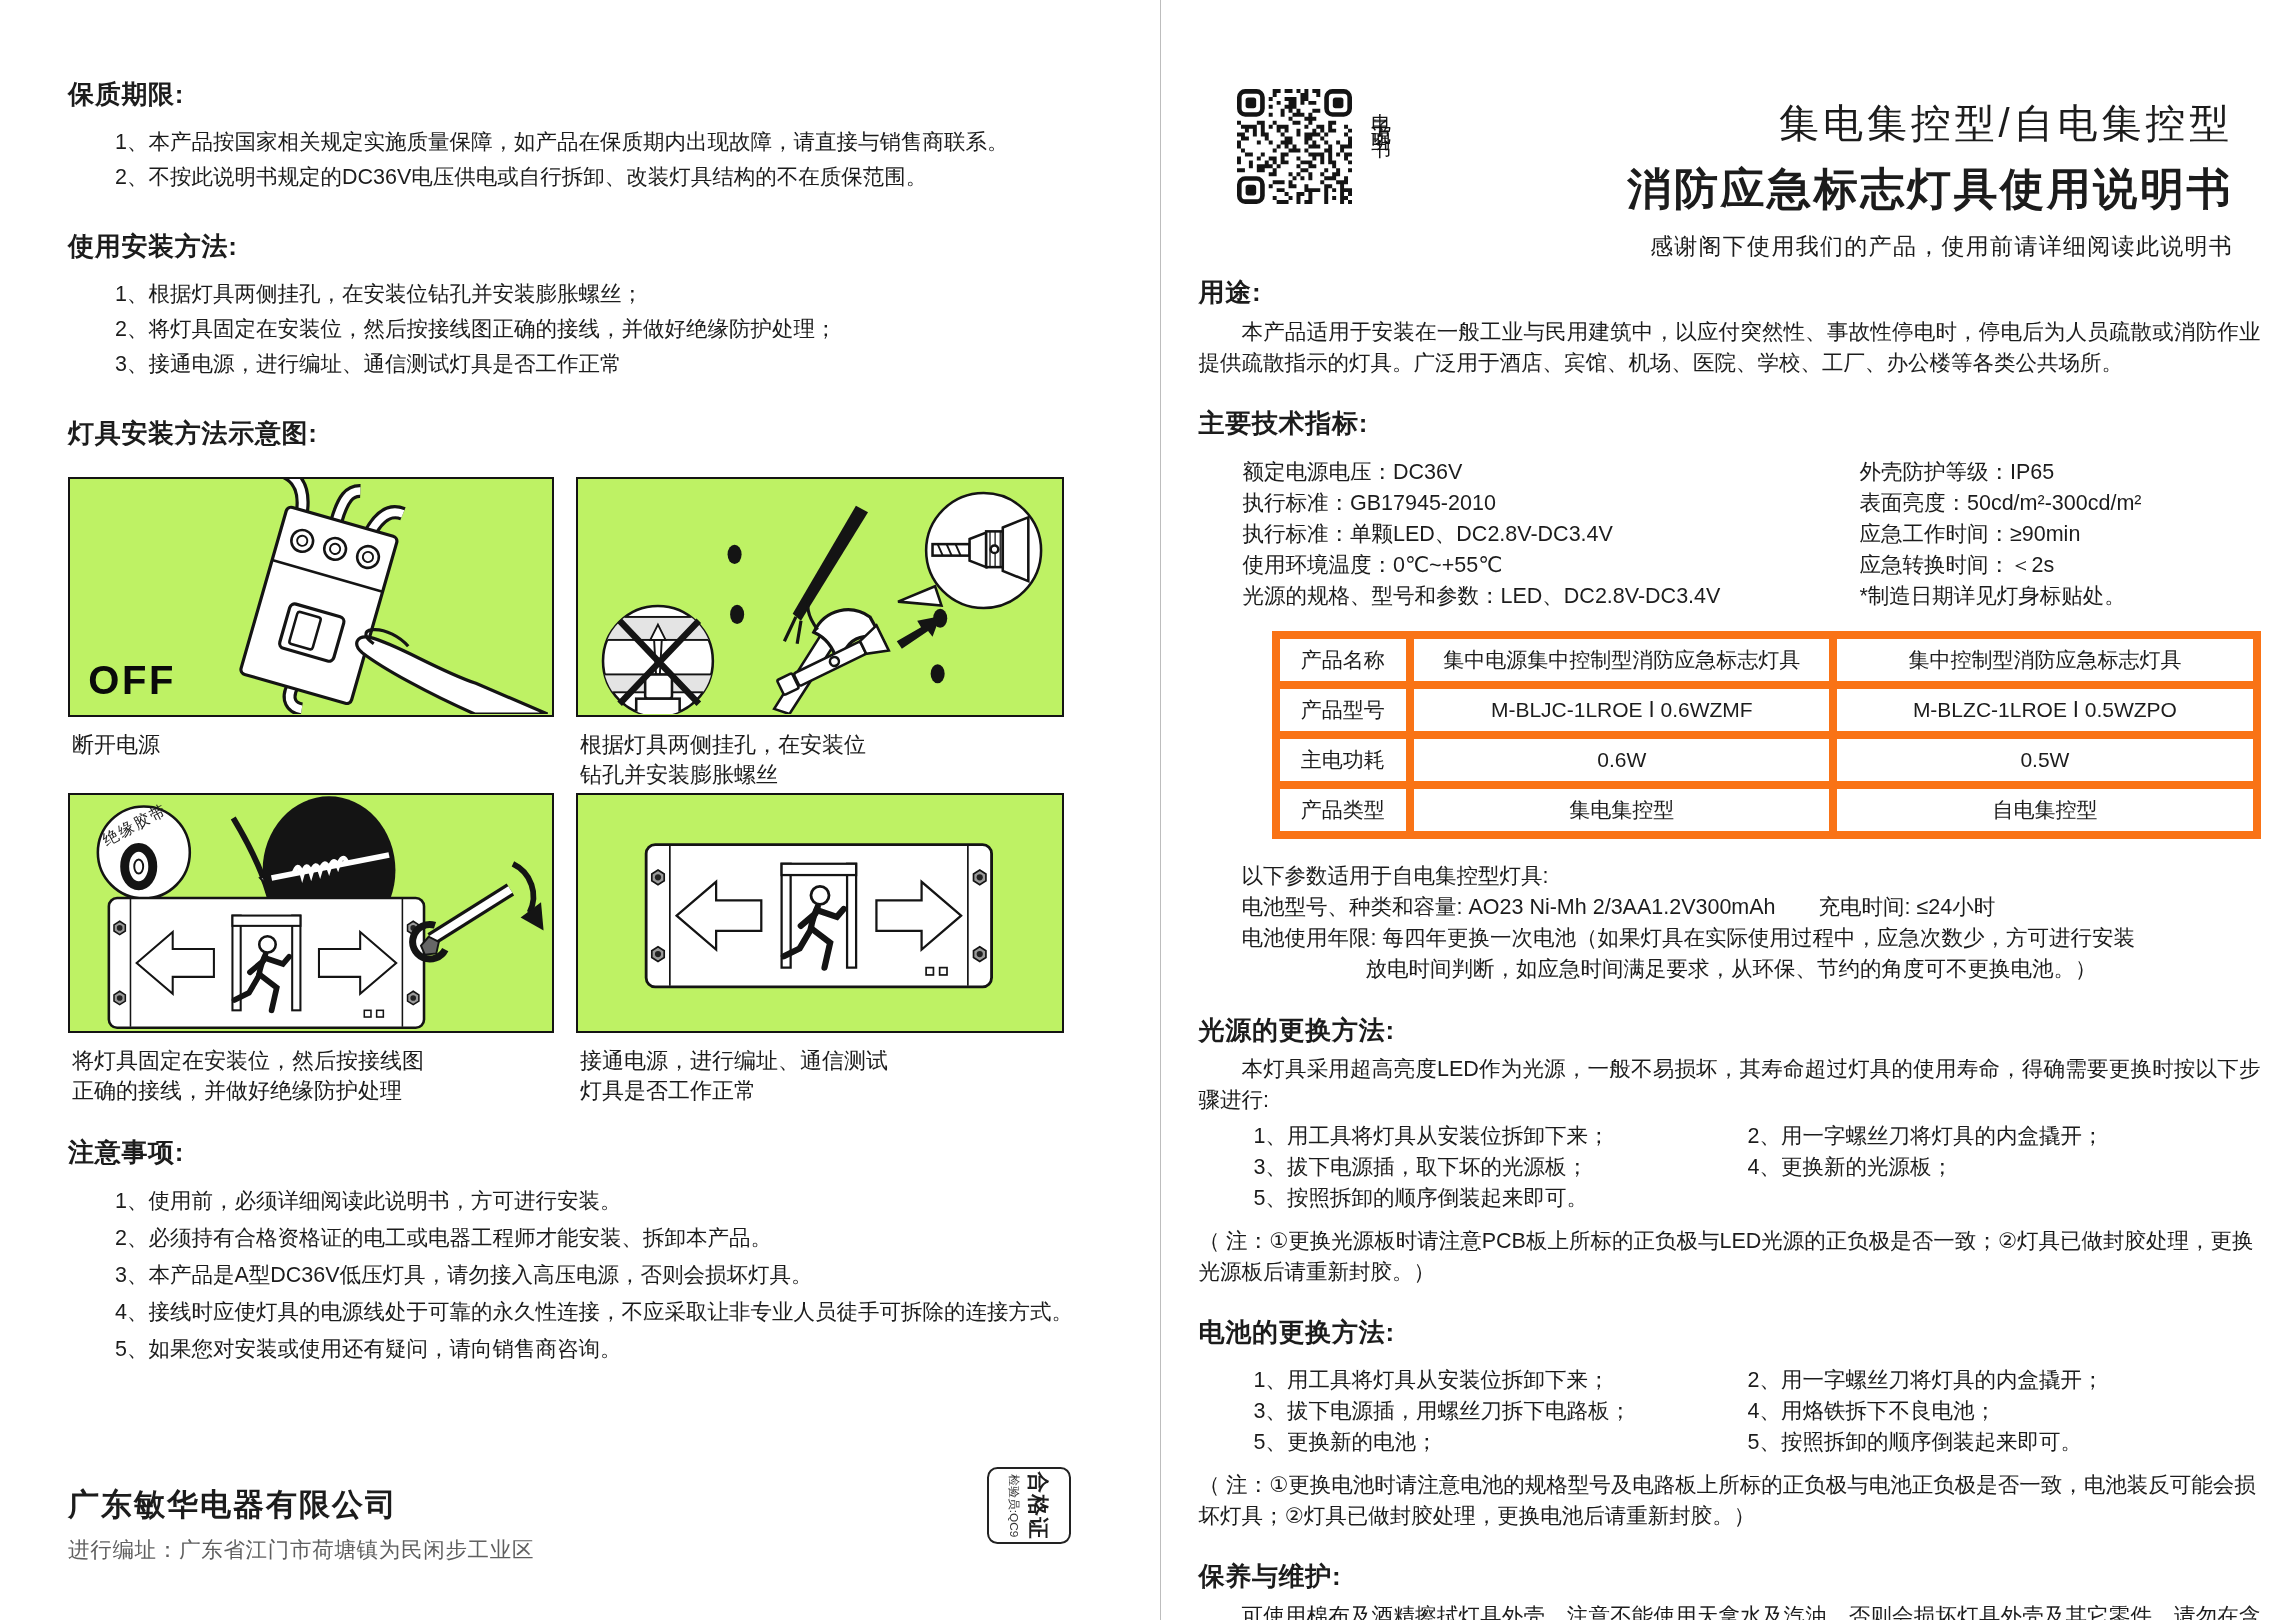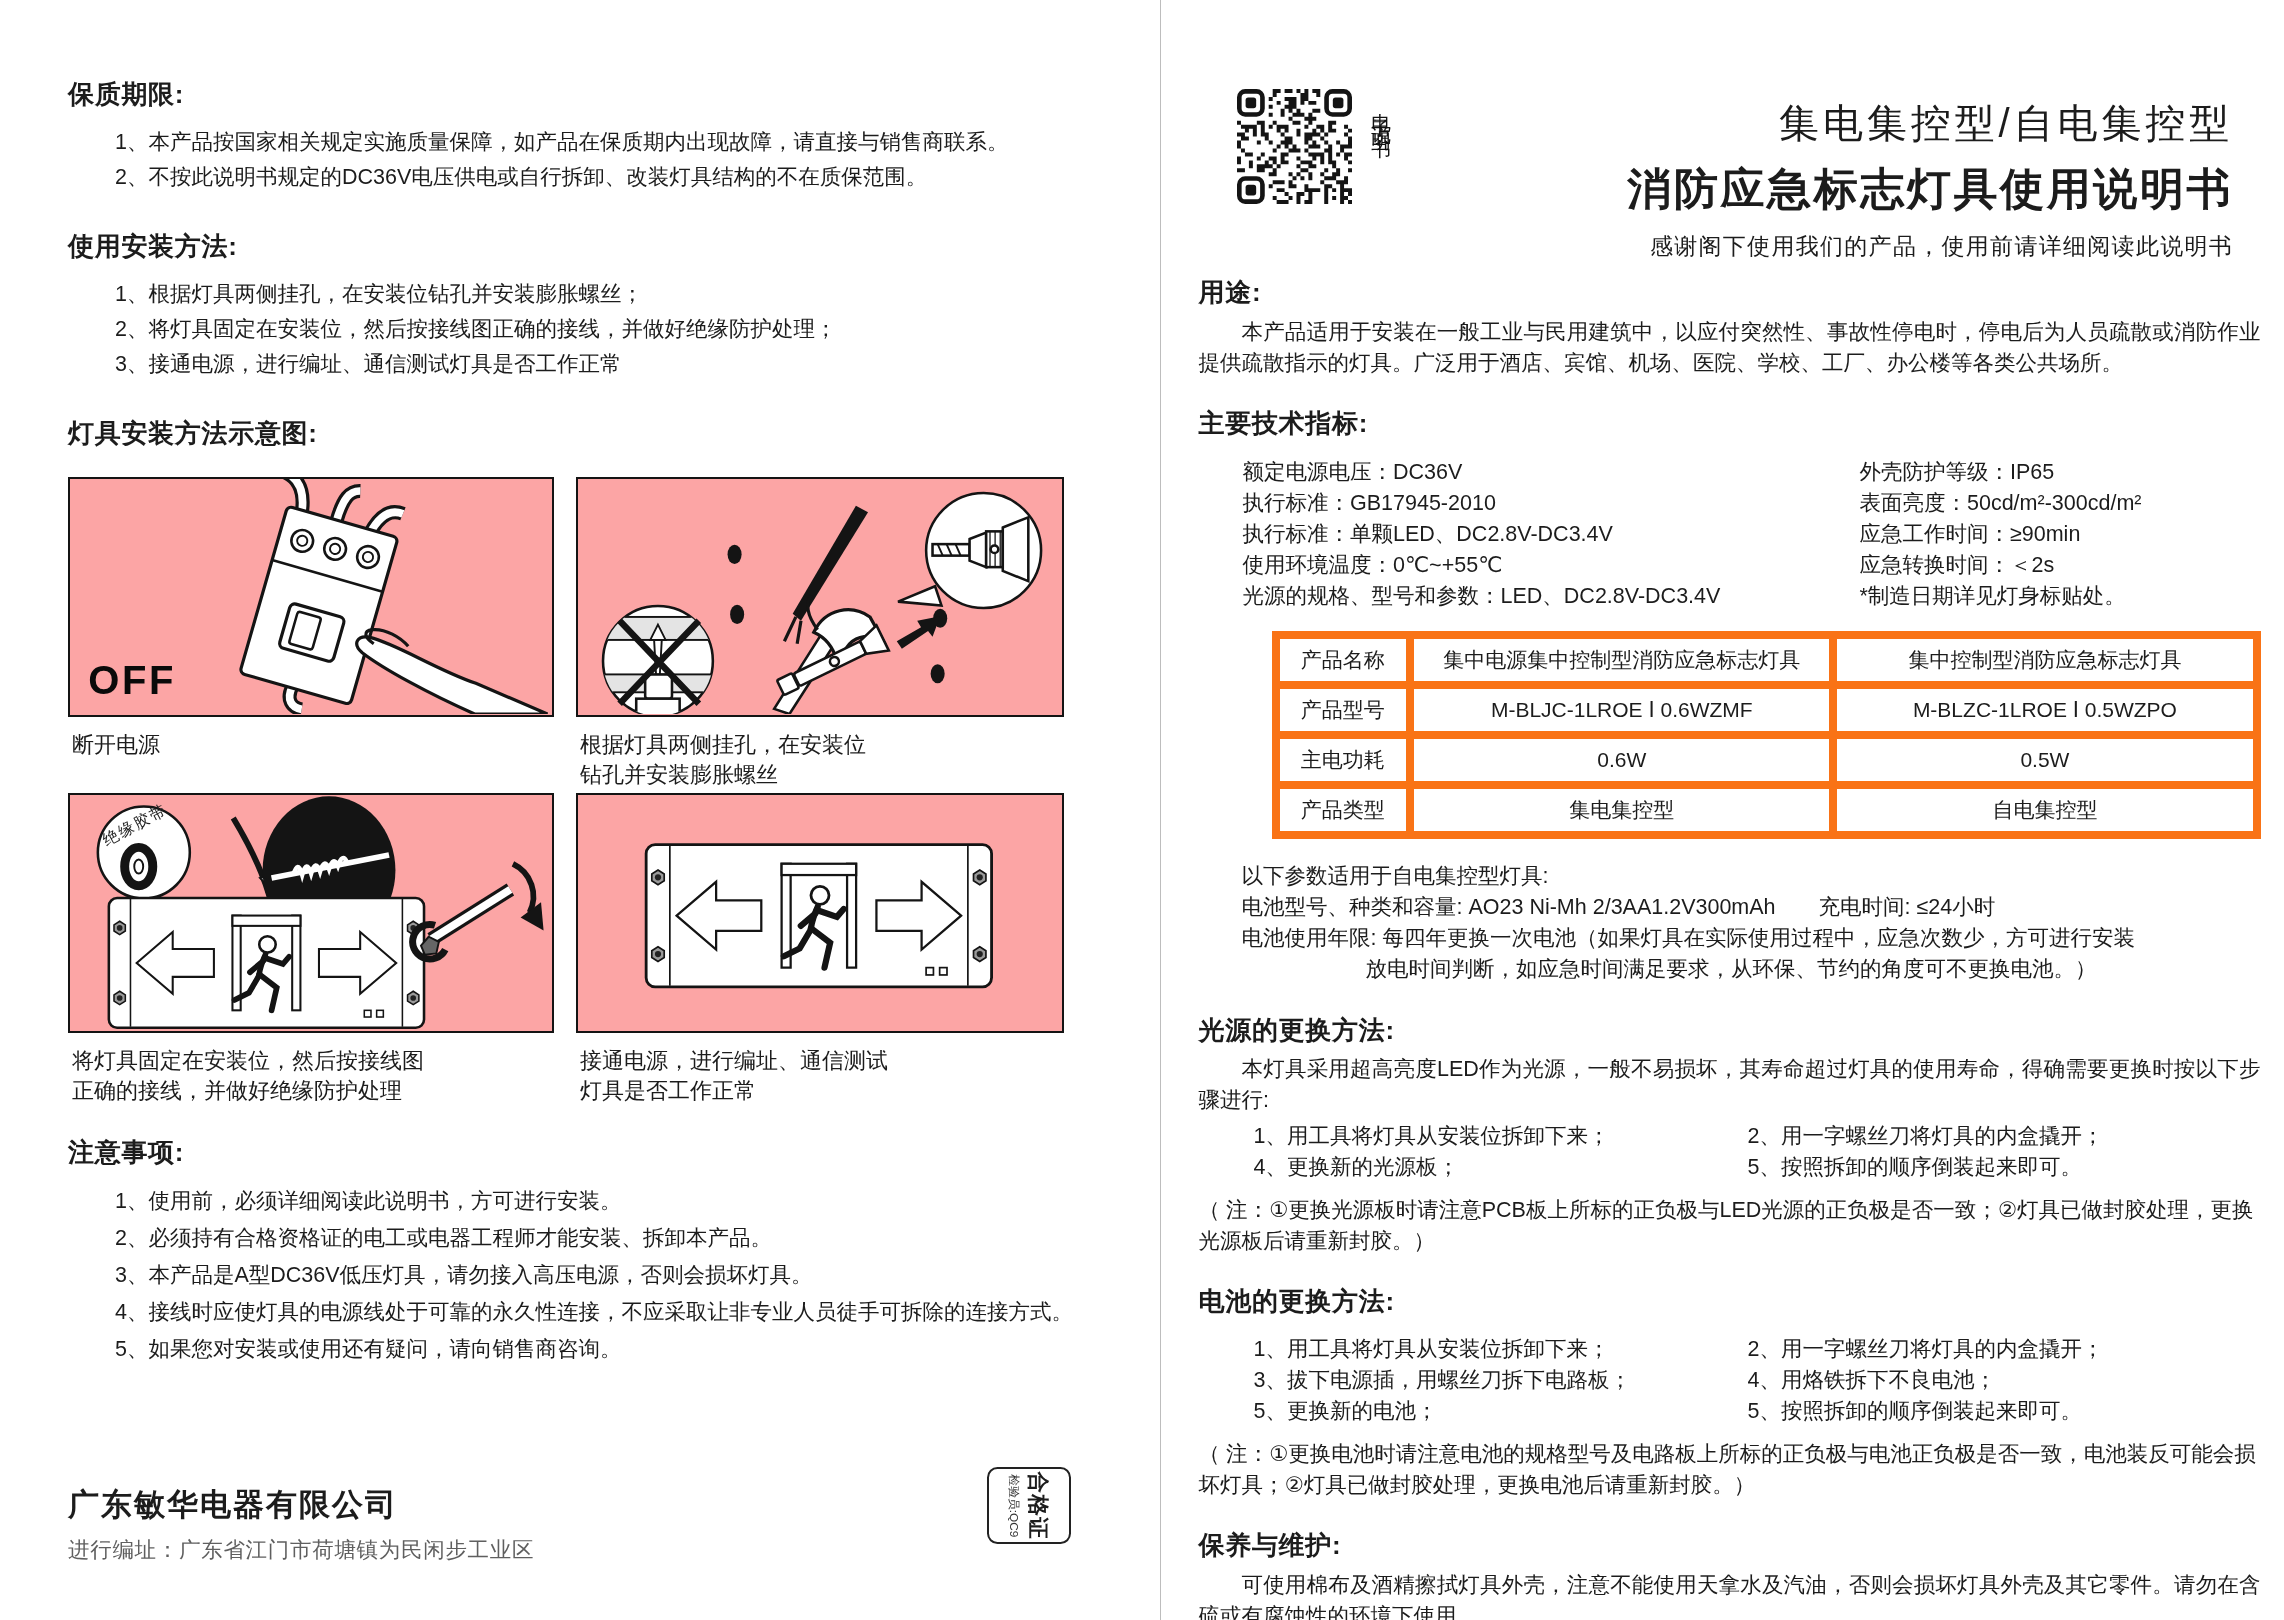--- a/index.html
+++ b/index.html
@@ -12,21 +12,21 @@
   .st{font-size:26px;font-weight:600;letter-spacing:0.7px;}
   .pre{white-space:pre-line;}
 
   
   .lp{position:absolute;left:0;top:0;width:1160px;height:1621px;}
   .lp-inner{padding:77px 46px 0 68px;}
   .lp .items{padding-left:47px;margin:13px 0 0 0;}
   .lp .items div{font-size:21.5px;line-height:35px;}
   .lp .sec{margin-top:34px;}
   .dgrid{margin-top:26px;display:grid;grid-template-columns:486px 488px;column-gap:22px;}
-  .dbox{position:relative;height:240px;border:2.6px solid #141414;background:#fca5a5;box-sizing:border-box;}
+  .dbox{position:relative;height:240px;border:2.6px solid #141414;background:#bef264;box-sizing:border-box;}
   .dcap{font-size:22px;line-height:30px;padding:13px 0 0 3.9px;min-height:63px;}
   .off-label{position:absolute;left:18.3px;bottom:11.8px;font-size:40px;font-weight:800;letter-spacing:2.6px;color:#0a0a0a;}
   .tape-label{position:absolute;left:30px;top:19.6px;font-size:15.7px;transform:rotate(-28deg);letter-spacing:2px;color:#222;}
   .lp-footer{position:absolute;left:68px;top:1484px;}
   .company{font-size:31px;font-weight:700;letter-spacing:2px;}
   .address{font-size:21.5px;color:#5f5f5f;margin-top:9.1px;letter-spacing:0.7px;}
   .stamp{position:absolute;left:987px;top:1467px;width:80px;height:73px;border:2px solid #222;
          border-radius:10.4px;display:flex;align-items:center;justify-content:center;}
   .stamp-inner{transform:rotate(90deg);text-align:center;width:73px;}
   .stamp-title{font-size:21.5px;font-weight:600;letter-spacing:1.3px;}
@@ -361,20 +361,21 @@
         <div>电池型号、种类和容量: AO23 Ni-Mh 2/3AA1.2V300mAh　　充电时间: ≤24小时</div>
         <div>电池使用年限: 每四年更换一次电池（如果灯具在实际使用过程中，应急次数少，方可进行安装</div>
         <div class="hang">放电时间判断，如应急时间满足要求，从环保、节约的角度可不更换电池。）</div>
       </div>
 
       <div class="st sec">光源的更换方法:</div>
       <div class="para">本灯具采用超高亮度LED作为光源，一般不易损坏，其寿命超过灯具的使用寿命，得确需要更换时按以下步骤进行:</div>
       <div class="steps">
         <div>1、用工具将灯具从安装位拆卸下来；</div>
         <div>2、用一字螺丝刀将灯具的内盒撬开；</div>
+        <div>3、拔下电源插，取下坏的光源板；</div>
         <div>4、更换新的光源板；</div>
         <div>5、按照拆卸的顺序倒装起来即可。</div>
       </div>
       <div class="note">（ 注：①更换光源板时请注意PCB板上所标的正负极与LED光源的正负极是否一致；②灯具已做封胶处理，更换光源板后请重新封胶。）</div>
 
       <div class="st sec">电池的更换方法:</div>
       <div class="steps" style="margin-top:14.4px;">
         <div>1、用工具将灯具从安装位拆卸下来；</div>
         <div>2、用一字螺丝刀将灯具的内盒撬开；</div>
         <div>3、拔下电源插，用螺丝刀拆下电路板；</div>

